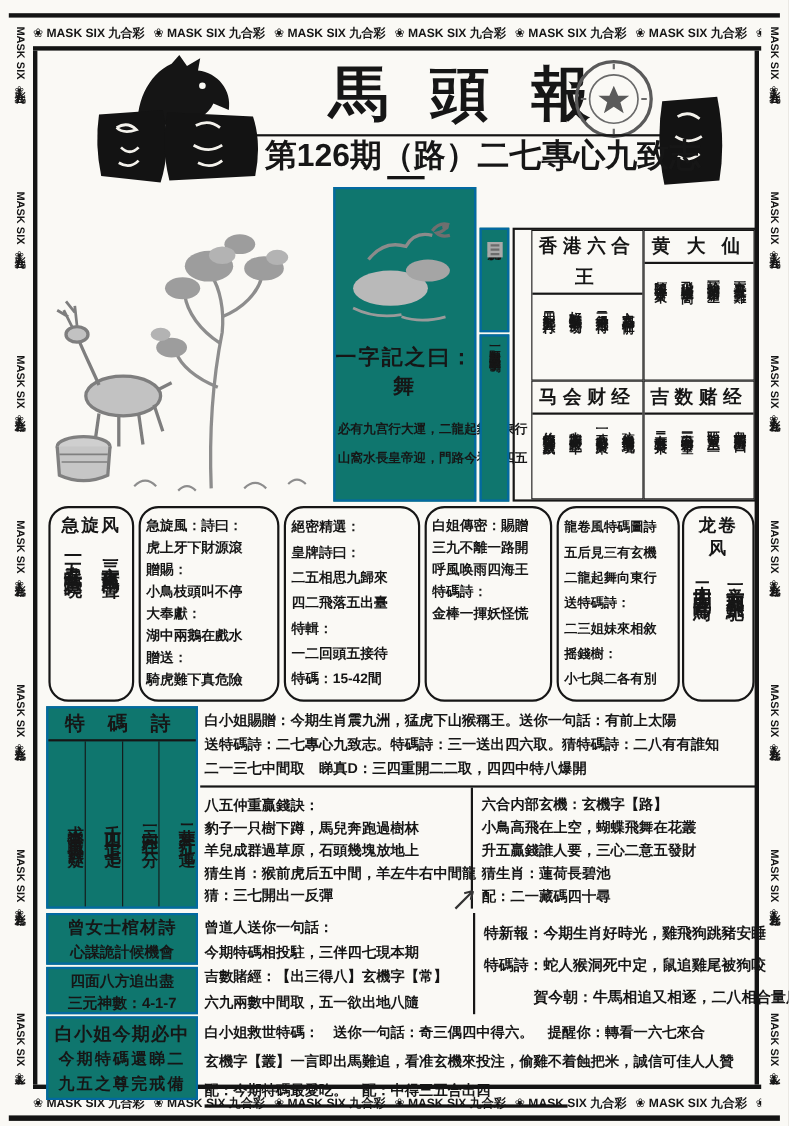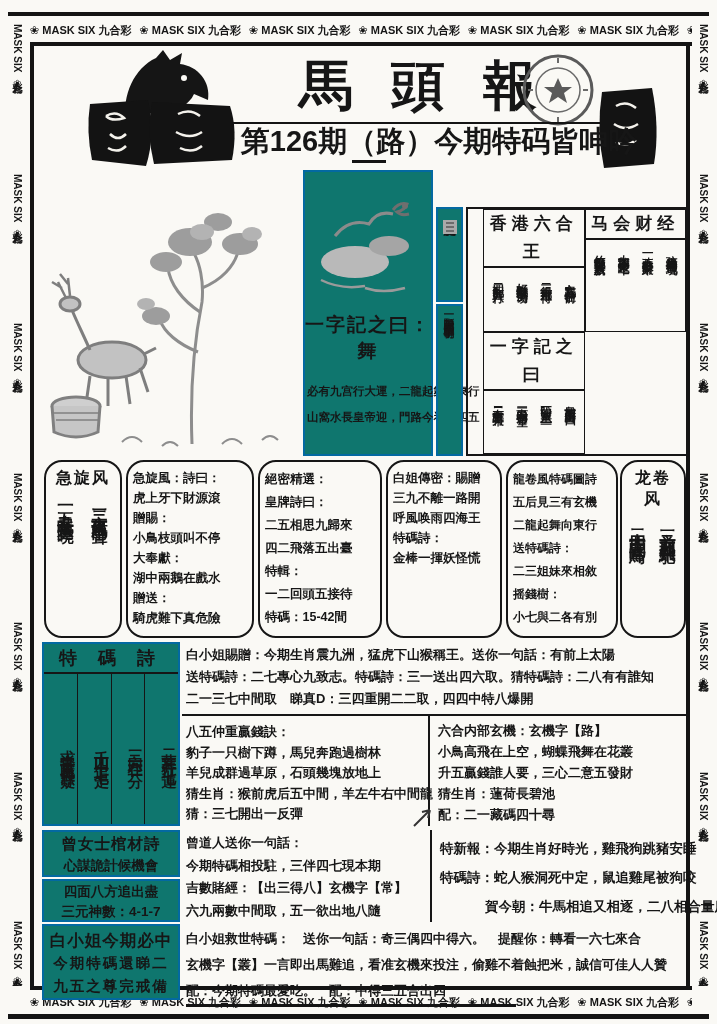--- a/index.html
+++ b/index.html
@@ -126,21 +126,21 @@
     </g>
   </svg>
   <svg class="abs" style="left:596px;top:86px;" width="64" height="86" viewBox="0 0 64 86">
     <path d="M6 6 Q0 44 8 82 L58 78 Q64 42 56 2 Z" fill="#131313"></path>
     <g stroke="#f4f2ec" stroke-width="2.5" fill="none">
       <path d="M20 20 q10 -6 20 2"></path>
         <path d="M18 38 q12 8 24 0"></path>
         <path d="M20 56 q10 6 20 -2"></path>
     </g>
   </svg>
-  <div class="abs subtitle">第126期（路）今期特码皆呻吟</div>
+  <div class="abs subtitle">第126期（路）二七專心九致志</div>
   <div class="abs bar" style="left:352px;top:160px;width:34px;height:3px;"></div>
 
   <svg class="abs" style="left:42px;top:192px;" width="260" height="264" viewBox="0 0 260 264">
     <g stroke="#8d8d8d" stroke-width="3" fill="none">
       <path d="M150 252 C148 200 152 150 160 110 C162 90 158 70 150 58"></path>
       <path d="M158 120 C140 108 128 92 126 76"></path>
       <path d="M160 96 C180 88 192 74 196 60"></path>
       <path d="M156 160 C136 152 122 140 118 128"></path>
     </g>
     <g fill="#9d9d9d">
@@ -210,31 +210,41 @@
         <div class="gridbox-title">香港六合王</div>
         <div class="vset gridcols">
 
         <div class="vcol">六九跟后二在前</div>
             <div class="vcol">二三得六都可得</div>
             <div class="vcol">好吃懒做不劳动</div>
             <div class="vcol">二四配命五八行</div>
           </div>
       </div>
         <div style="border:1px solid #161616;box-sizing:border-box;">
+        <div class="gridbox-title">黄 大 仙</div>
+        <div class="vset gridcols">
+
+        <div class="vcol">五步登天一見難</div>
+            <div class="vcol">拾頭一關百媚生</div>
+            <div class="vcol">飛山過橫水事高</div>
+            <div class="vcol">須隨十三伴君來</div>
+          </div>
+      </div>
+        <div style="border:1px solid #161616;box-sizing:border-box;">
         <div class="gridbox-title">马会财经</div>
         <div class="vset gridcols">
 
         <div class="vcol">孩童幾個雪地玩</div>
             <div class="vcol">一八兩數發財來</div>
             <div class="vcol">大鵝樹下來吃草</div>
             <div class="vcol">竹炮聲聲賀新歲</div>
           </div>
       </div>
         <div style="border:1px solid #161616;box-sizing:border-box;">
-        <div class="gridbox-title">一字記之曰</div>
+        <div class="gridbox-title">吉数赌经</div>
         <div class="vset gridcols">
 
         <div class="vcol">衆望所歸出一四</div>
             <div class="vcol">盼望一八至三三</div>
             <div class="vcol">三三出頭有希望</div>
             <div class="vcol">二二有意出特來</div>
           </div>
       </div>
       </div>
   </div>

